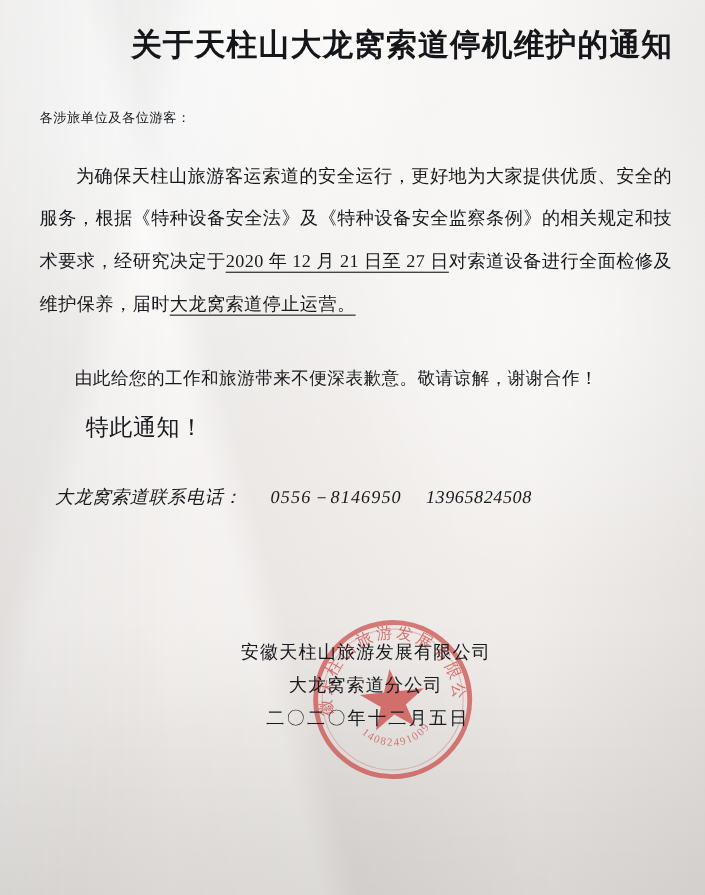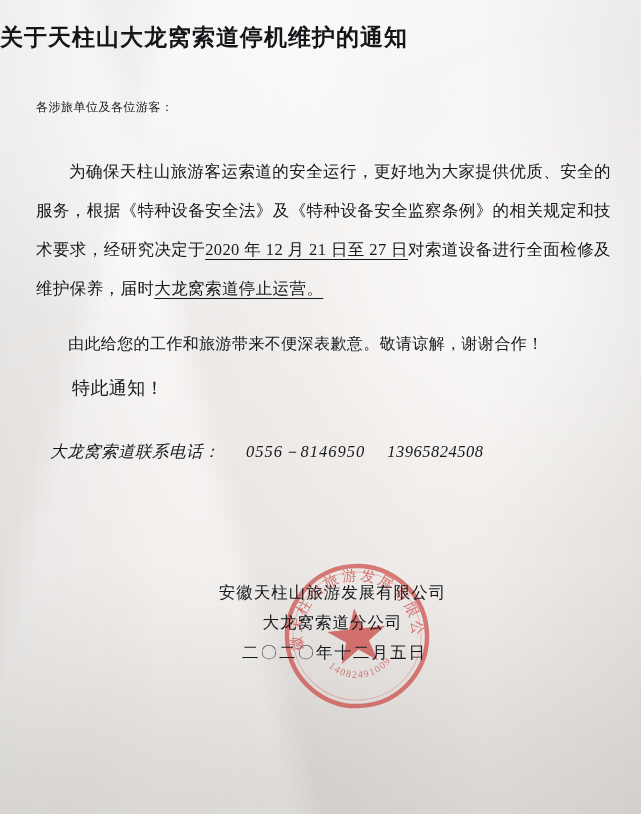--- a/index.html
+++ b/index.html
@@ -56,41 +56,41 @@
     position: relative;
     z-index: 3;
     padding: 0;
   }
 
   .doc-title {
     position: absolute;
     left: 0;
     top: 22px;
     width: 612px;
-    text-align: left;
-    font-size: 23px;
+    text-align: right;
+    font-size: 28px;
     font-weight: bold;
     letter-spacing: 1px;
     color: #14161a;
     font-family: "Liberation Serif", "DejaVu Serif", serif;
   }
 
   .salutation {
     position: absolute;
     left: 36px;
     top: 99px;
     font-size: 12px;
     color: #17191d;
     letter-spacing: 0.5px;
   }
 
   .body-block {
     position: absolute;
     left: 36px;
-    top: 152px;
+    top: 140px;
     width: 575px;
   }
 
   .para {
     font-size: 16.5px;
     line-height: 39px;
     color: #17191d;
     letter-spacing: 0.4px;
     text-align: justify;
     text-justify: inter-ideograph;
@@ -115,21 +115,21 @@
     letter-spacing: 0.4px;
     text-indent: 2em;
     font-family: Liberation Mono, monospace;
   }
 
   .para3 {
     position: absolute;
     left: 36px;
     top: 369px;
     width: 575px;
-    font-size: 18px;
+    font-size: 21px;
     line-height: 39px;
     color: #17191d;
     letter-spacing: 0.4px;
     text-indent: 2em;
   }
 
   .contact {
     position: absolute;
     left: 50px;
     top: 441px;

